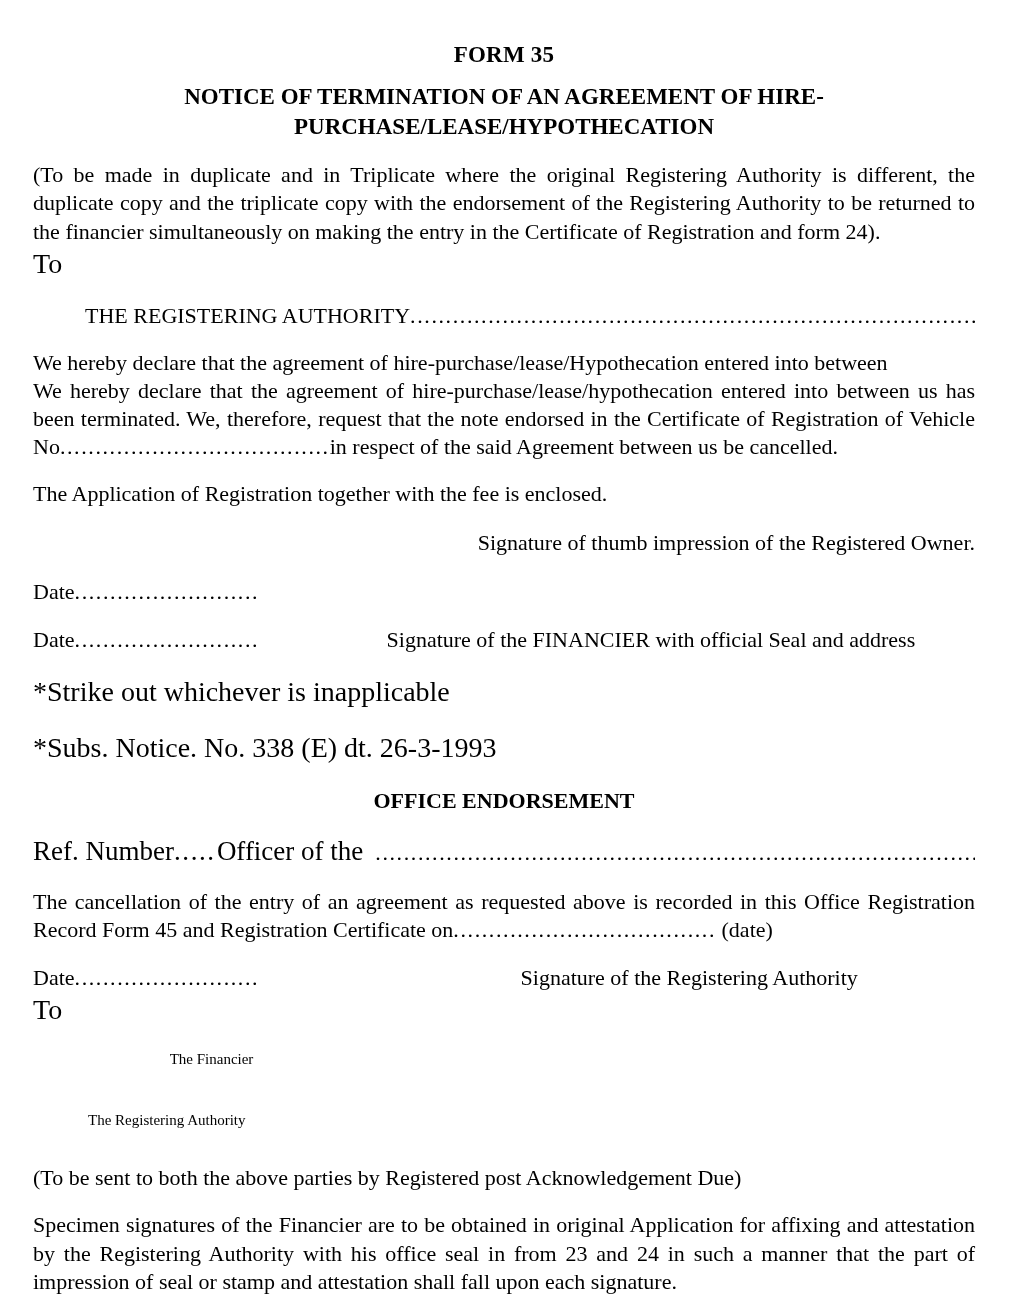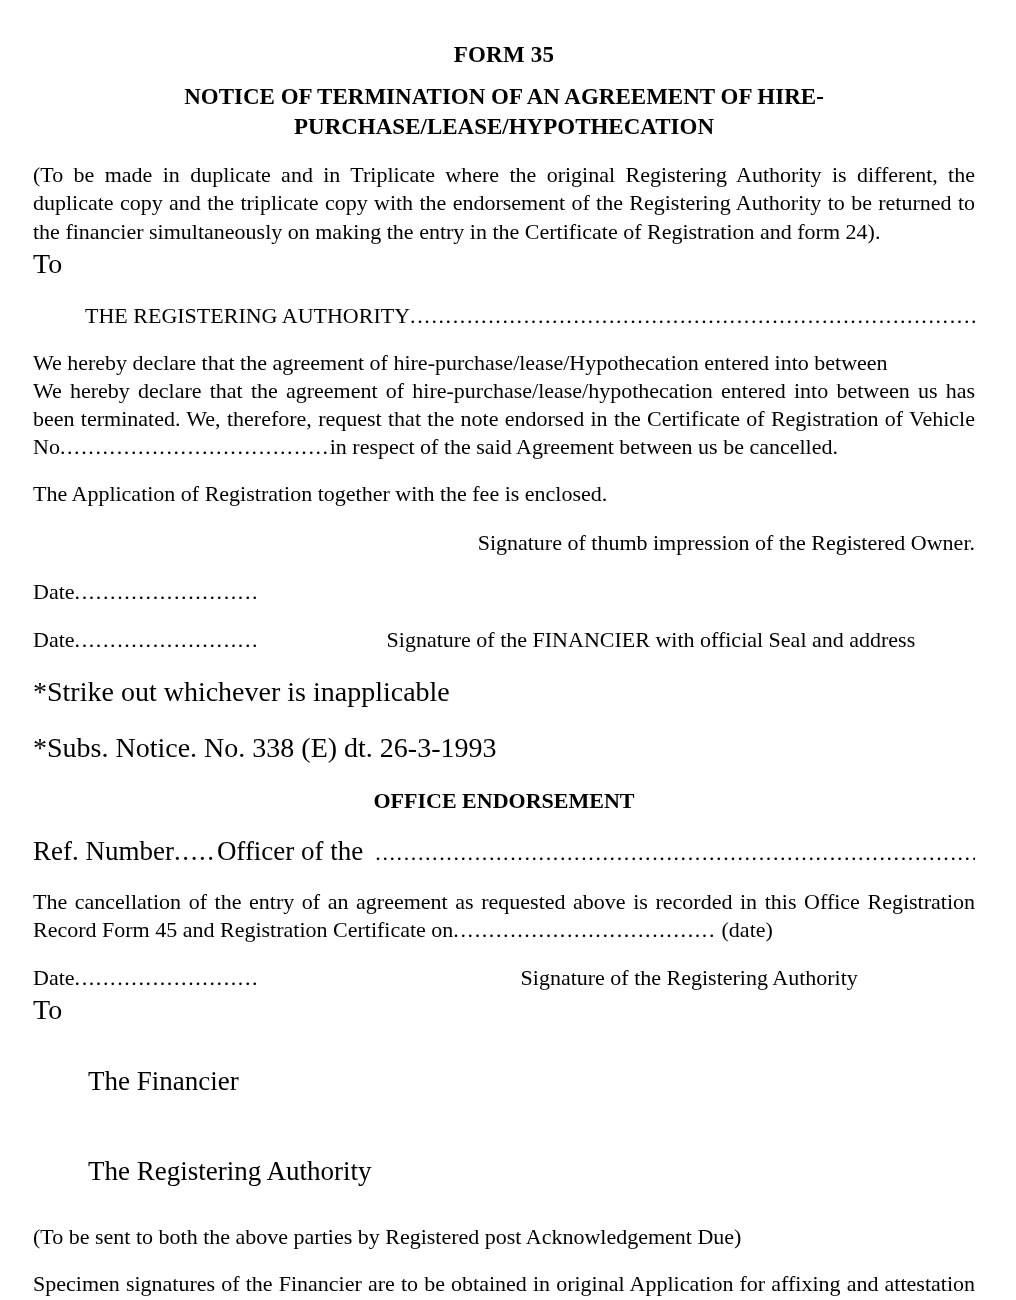--- a/index.html
+++ b/index.html
@@ -154,26 +154,27 @@
     letter-spacing: 1.6px;
   }
 
   
   .inline-dots {
     letter-spacing: 1.6px;
   }
 
   
   .party-row {
-    font-size: 27px;
-    line-height: 1.28;
-    margin-top: 36px;
+    font-size: 15px;
+    line-height: 1.28;
+    margin-top: 22px;
     display: flex;
     align-items: baseline;
     padding-left: 55px;
+    text-align: center;
   }
   .party-row .pname {
     white-space: pre;
     flex: 0 0 auto;
   }
   .party-row .pname.fixed {
     width: 247px;
   }
   .party-row .pdots {
     flex: 1 1 auto;

